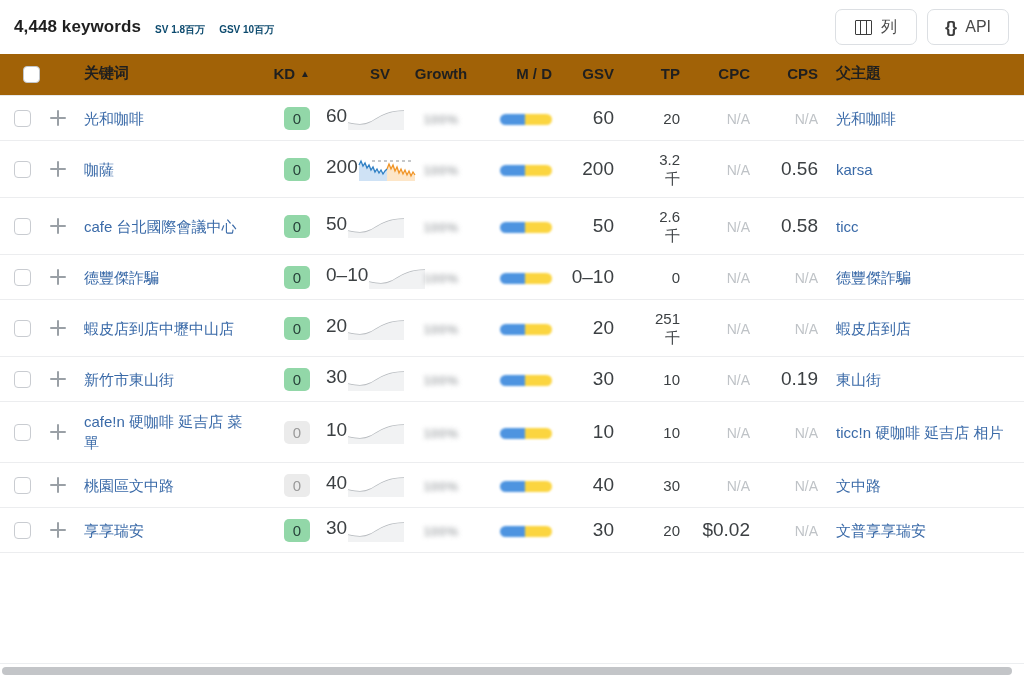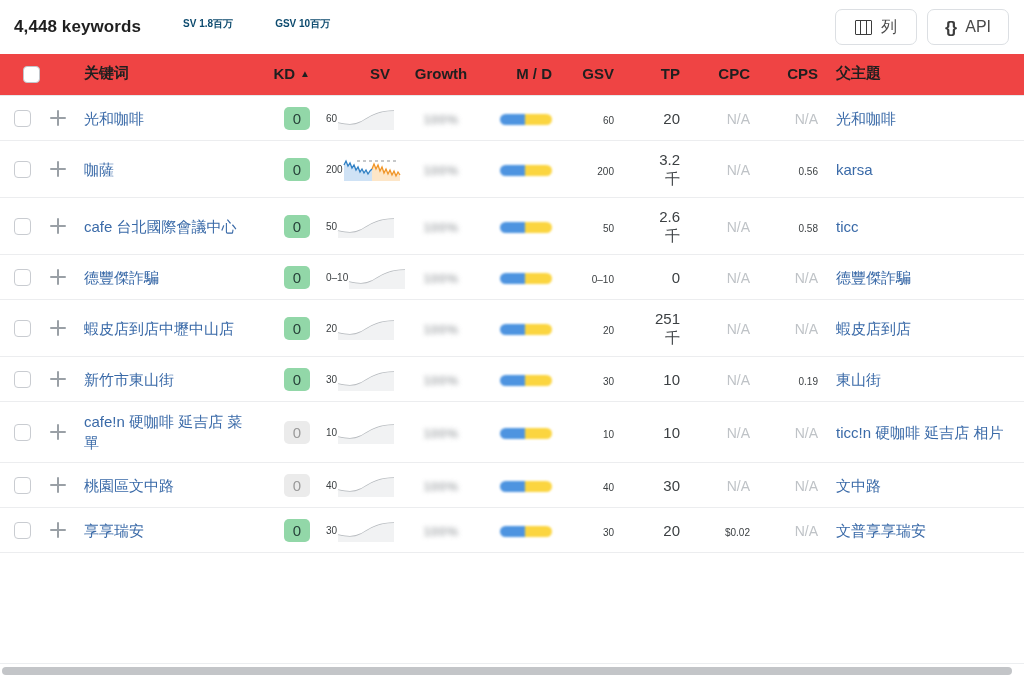--- a/index.html
+++ b/index.html
@@ -5,21 +5,21 @@
   html,body{margin:0;padding:0;}
   body{
     width:1024px;height:677px;overflow:hidden;background:#fff;
     font-family:"Liberation Sans","DejaVu Sans",sans-serif;
     color:#333;-webkit-font-smoothing:antialiased;
   }
   .app{width:1024px;height:677px;position:relative;display:flex;flex-direction:column;}
 
   
   .topbar{height:54px;flex:0 0 54px;display:flex;align-items:center;padding:0 14px;box-sizing:border-box;}
-  .summary{display:flex;align-items:flex-start;gap:42px;}
+  .summary{display:flex;align-items:flex-end;gap:14px;}
   .kwcount{font-size:17px;font-weight:bold;color:#1f1f1f;letter-spacing:.1px;}
   .metric{font-size:10px;color:#0c4a6e;white-space:nowrap;font-weight:bold;}
   .topbtns{margin-left:auto;display:flex;gap:10px;padding-right:1px;}
   .tbtn{
     height:36px;min-width:82px;box-sizing:border-box;
     border:1px solid #dcdfe3;border-radius:7px;background:#fff;
     display:flex;align-items:center;justify-content:center;gap:9px;
     padding:0 14px;cursor:pointer;
   }
   .tbtn .lbl{font-size:16px;color:#4a4a4a;}
@@ -28,21 +28,21 @@
   .ic-cols i{flex:1;border-right:1.6px solid #3c3c3c;}
   .ic-cols i:last-child{border-right:none;}
   .ic-braces{font-size:17px;font-weight:bold;color:#3c3c3c;line-height:1;letter-spacing:-1px;}
 
   
   .tablewrap{flex:1 1 auto;position:relative;overflow:hidden;}
   table{width:1024px;border-collapse:collapse;table-layout:fixed;}
   thead th{
     font-size:15px;font-weight:bold;color:#1f1f1f;
     padding:10px 0 12px;border-bottom:1px solid #e6e8ea;
-    background:#ef4444;vertical-align:middle;white-space:nowrap;
+    background:#a16207;vertical-align:middle;white-space:nowrap;
   }
   tbody td{
     border-bottom:1px solid #ecedef;font-size:15px;
     padding:9px 0;vertical-align:middle;
   }
 
   
   .c-chk{width:34px;}
   .c-add{width:26px;}
   .c-kw{width:166px;}
@@ -97,21 +97,21 @@
 
   
   .kd{
     display:inline-block;min-width:26px;padding:3px 6px;border-radius:5px;
     font-size:15px;text-align:center;box-sizing:border-box;
   }
   .kd.green{background:#92d7a8;color:#27423a;}
   .kd.gray{background:#ebebeb;color:#9a9a9a;}
 
   
-  .num{color:#3c4043;font-size:10px;text-align:right;}
+  .num{color:#3c4043;font-size:19px;text-align:right;}
   .na{color:#bfc3c7;font-size:14px;}
   .tpnum{color:#3c4043;font-size:15px;line-height:19px;display:inline-block;text-align:right;}
 
   
   .spark{display:inline-block;width:58px;height:26px;vertical-align:middle;}
   .spark svg{display:block;}
 
   
   .growth-blur{
     display:inline-block;color:#8e9296;font-size:13px;font-weight:bold;

